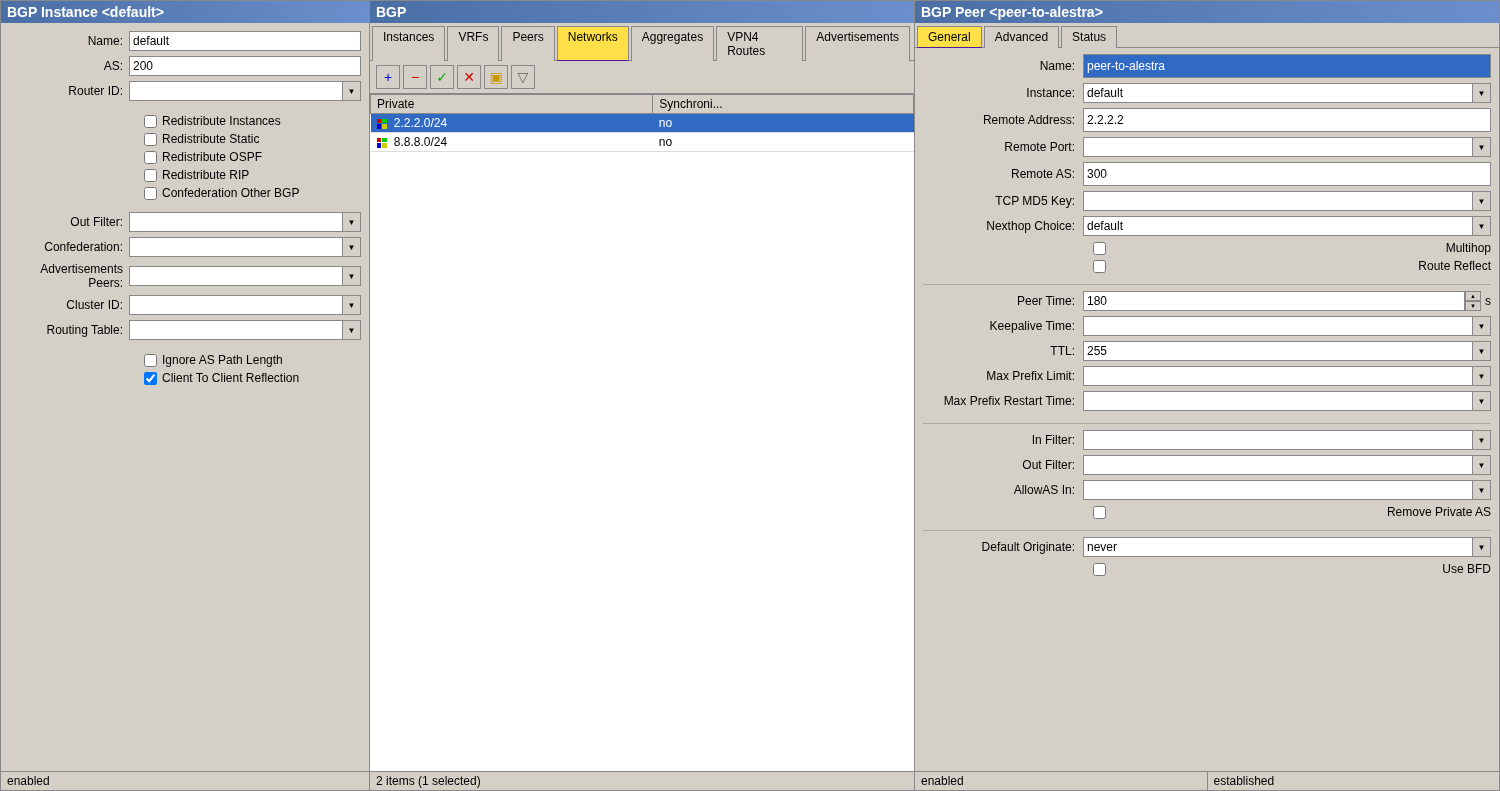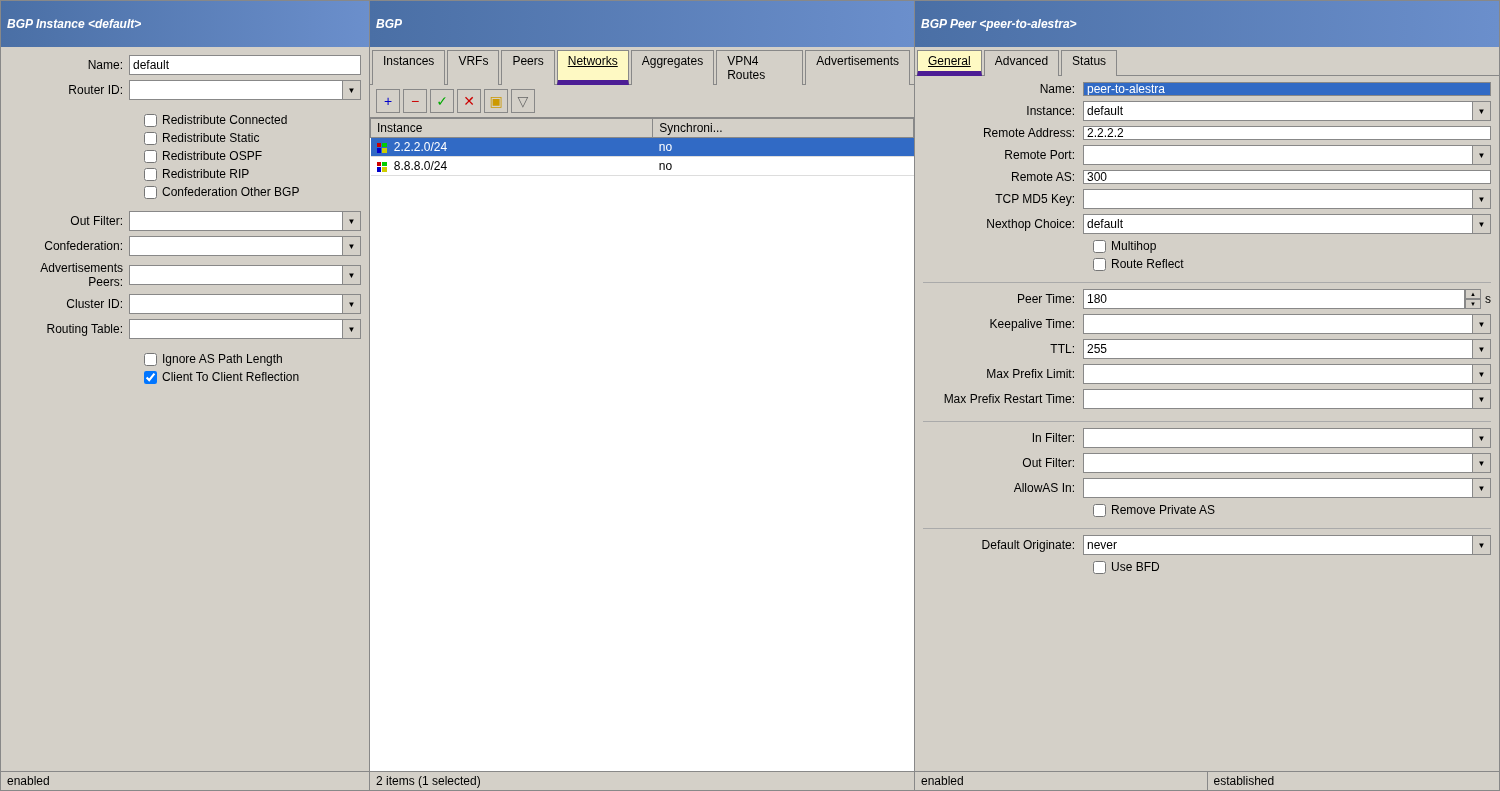--- a/index.html
+++ b/index.html
@@ -9,24 +9,23 @@
     .panel-left {
       width: 370px;
       background: #d4d0c8;
       border: 1px solid #888;
       display: flex;
       flex-direction: column;
     }
     .panel-title {
       background: linear-gradient(to right, #4a6fa5, #6b8fcc);
       color: white;
-      padding: 16px 6px;
+      padding: 3px 6px;
       font-weight: bold;
-      font-size: 12px;
-      font-style: italic;
+      font-size: 14px;
     }
     .panel-content {
       padding: 8px;
       flex: 1;
     }
     .form-row {
       display: flex;
       align-items: center;
       margin-bottom: 5px;
     }
@@ -104,24 +103,23 @@
       padding: 3px 10px;
       border: 1px solid #888;
       background: #d4d0c8;
       cursor: pointer;
       margin-right: 2px;
       border-bottom: none;
       position: relative;
       top: 1px;
     }
     .tab.active {
-      background: #fef9c3;
-      border-bottom: 5px solid #4c1d95;
+      background: #fde047;
+      border-bottom: 1px solid #4c1d95;
       z-index: 1;
-      text-decoration: underline;
     }
     .toolbar {
       display: flex;
       align-items: center;
       padding: 4px 6px;
       gap: 3px;
       border-bottom: 1px solid #888;
     }
     .toolbar-btn {
       width: 24px;
@@ -196,21 +194,21 @@
       align-items: center;
       margin-bottom: 5px;
     }
     .peer-label {
       text-align: right;
       width: 160px;
       padding-right: 8px;
     }
     .peer-input {
       flex: 1;
-      height: 14px;
+      height: 24px;
       border: 1px solid #888;
       background: white;
       padding: 0 3px;
     }
     .peer-input.highlight {
       background: #316ac5;
       color: white;
     }
     .peer-input-with-btn {
       display: flex;
@@ -233,20 +231,21 @@
       display: flex;
       align-items: center;
       justify-content: center;
       font-size: 8px;
     }
     .peer-checkbox-row {
       display: flex;
       align-items: center;
       margin-bottom: 4px;
       padding-left: 170px;
+      justify-content: space-between;
     }
     .peer-checkbox-row input[type="checkbox"] {
       margin-right: 5px;
     }
     .section-sep {
       height: 8px;
       border-bottom: 1px solid #aaa;
       margin-bottom: 6px;
     }
     .time-input-group {
@@ -299,30 +298,34 @@
 <body>
 
 <div class="panel-left">
   <div class="panel-title">BGP Instance &lt;default&gt;</div>
   <div class="panel-content">
     <div class="form-row">
       <span class="form-label">Name:</span>
       <input type="text" class="form-input" value="default" style="">
     </div>
     <div class="form-row">
+      <span class="form-label">AS:</span>
+      <input type="text" class="form-input" value="200" style="">
+    </div>
+    <div class="form-row">
       <span class="form-label">Router ID:</span>
       <div class="form-input-with-btn">
         <input type="text" value="" style="">
         <div class="dropdown-btn">▼</div>
       </div>
     </div>
     <div class="section-divider"></div>
     <div class="checkbox-row">
       <input type="checkbox" style="">
-      <span>Redistribute Connected</span>
+      <span>Redistribute Instances</span>
     </div>
     <div class="checkbox-row">
       <input type="checkbox" style="">
       <span>Redistribute Static</span>
     </div>
     <div class="checkbox-row">
       <input type="checkbox" style="">
       <span>Redistribute OSPF</span>
     </div>
     <div class="checkbox-row">
@@ -400,21 +403,21 @@
     <button class="toolbar-btn red">−</button>
     <button class="toolbar-btn green">✓</button>
     <button class="toolbar-btn red">✕</button>
     <button class="toolbar-btn" style="color:#cc9900;">▣</button>
     <button class="toolbar-btn gray">▽</button>
   </div>
   <div class="table-container">
     <table>
       <thead>
         <tr>
-          <th>Instance</th>
+          <th>Private</th>
           <th>Synchroni...</th>
         </tr>
       </thead>
       <tbody>
         <tr class="row-selected">
           <td>
             <span style="display:inline-grid;grid-template-columns:1fr 1fr;gap:1px;width:10px;height:10px;margin-right:4px;vertical-align:middle;">
               <span style="background:#cc0000;"></span>
                 <span style="background:#00cc00;"></span>
               <span style="background:#0000cc;"></span>

